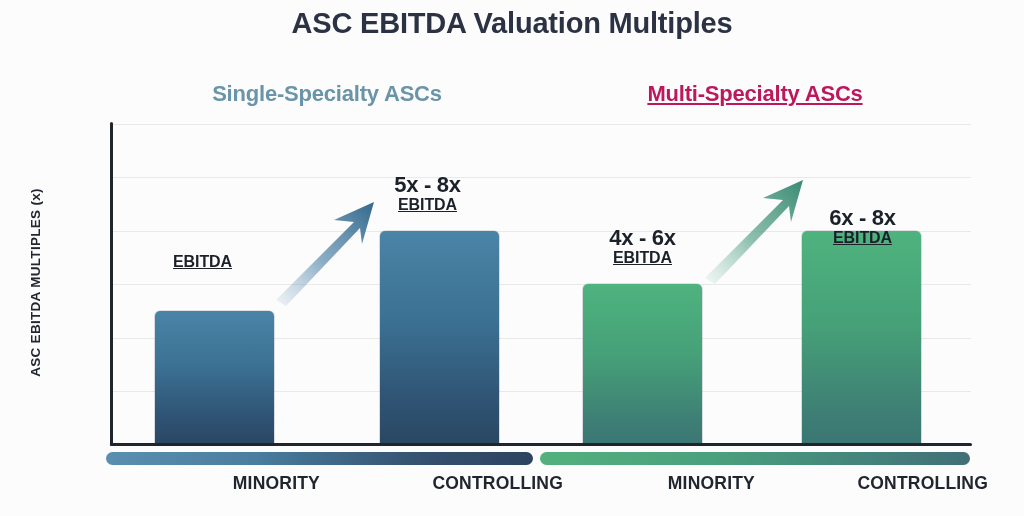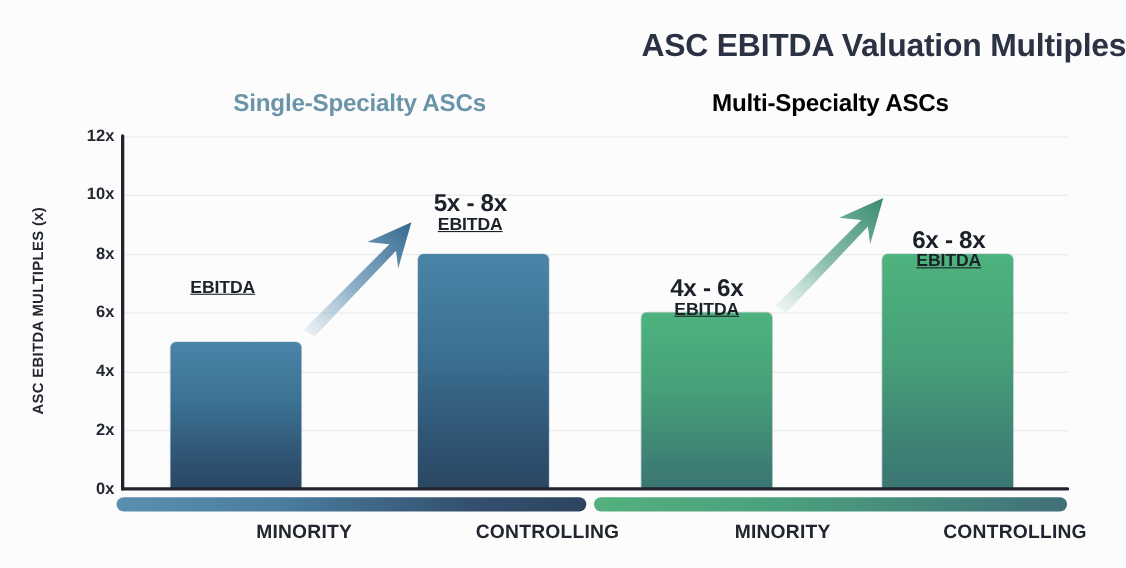--- a/index.html
+++ b/index.html
@@ -18,40 +18,40 @@
     position: absolute;
     left: 0; top: 0;
     width: 1024px;
     height: 516px;
   }
 
   
   .chart-title {
     position: absolute;
     left: 0;
-    top: 26px;
+    top: 7px;
     width: 1024px;
-    text-align: right;
+    text-align: center;
     font-size: 29px;
     font-weight: bold;
     color: #2b3243;
     letter-spacing: -0.2px;
   }
 
   
   .group-subtitle {
     position: absolute;
     top: 81px;
     font-size: 22px;
     font-weight: bold;
     letter-spacing: -0.2px;
     text-align: center;
   }
   #subtitle-left  { left: 112px; width: 430px; color: #6a94a8; }
-  #subtitle-right { left: 540px; width: 430px; color: #000000; }
+  #subtitle-right { left: 540px; width: 430px; color: #be185d; text-decoration: underline; }
 
   
   .y-axis-title {
     position: absolute;
     left: -115px;
     top: 275px;
     width: 300px;
     transform: rotate(-90deg);
     transform-origin: center center;
     text-align: center;
@@ -180,29 +180,20 @@
 
 <div id="chart-root">
 
   <div class="chart-title">ASC EBITDA Valuation Multiples</div>
 
   <div class="group-subtitle" id="subtitle-left">Single-Specialty ASCs</div>
   <div class="group-subtitle" id="subtitle-right">Multi-Specialty ASCs</div>
 
   <div class="y-axis-title">ASC EBITDA MULTIPLES (x)</div>
 
-  <div id="tick-labels">
-    <div class="tick-label" style="top:-9px">12x</div>
-    <div class="tick-label" style="top:44px">10x</div>
-    <div class="tick-label" style="top:98px">8x</div>
-    <div class="tick-label" style="top:151px">6x</div>
-    <div class="tick-label" style="top:205px">4x</div>
-    <div class="tick-label" style="top:258px">2x</div>
-    <div class="tick-label" style="top:312px">0x</div>
-  </div>
 
   <div id="plot-area">
     <div class="gridline" style="top:0px"></div>
     <div class="gridline" style="top:53px"></div>
     <div class="gridline" style="top:107px"></div>
     <div class="gridline" style="top:160px"></div>
     <div class="gridline" style="top:214px"></div>
     <div class="gridline" style="top:267px"></div>
 
     <div class="bar blue" style="left:43px;  width:119px; height:133.3px;"></div>
@@ -238,21 +229,21 @@
 
   <div class="value-label" style="left:95px; top:253px; width:215px;">
     <div class="value-unit">EBITDA</div>
   </div>
 
   <div class="value-label" style="left:320px; top:173px; width:215px;">
     <div class="value-range">5x - 8x</div>
     <div class="value-unit">EBITDA</div>
   </div>
 
-  <div class="value-label" style="left:535px; top:226px; width:215px;margin-top:24px;">
+  <div class="value-label" style="left:535px; top:226px; width:215px;">
     <div class="value-range">4x - 6x</div>
     <div class="value-unit">EBITDA</div>
   </div>
 
   <div class="value-label" style="left:755px; top:173px; width:215px;margin-top:33px;">
     <div class="value-range">6x - 8x</div>
     <div class="value-unit">EBITDA</div>
   </div>
 
   <div class="group-band" id="band-left"></div>

